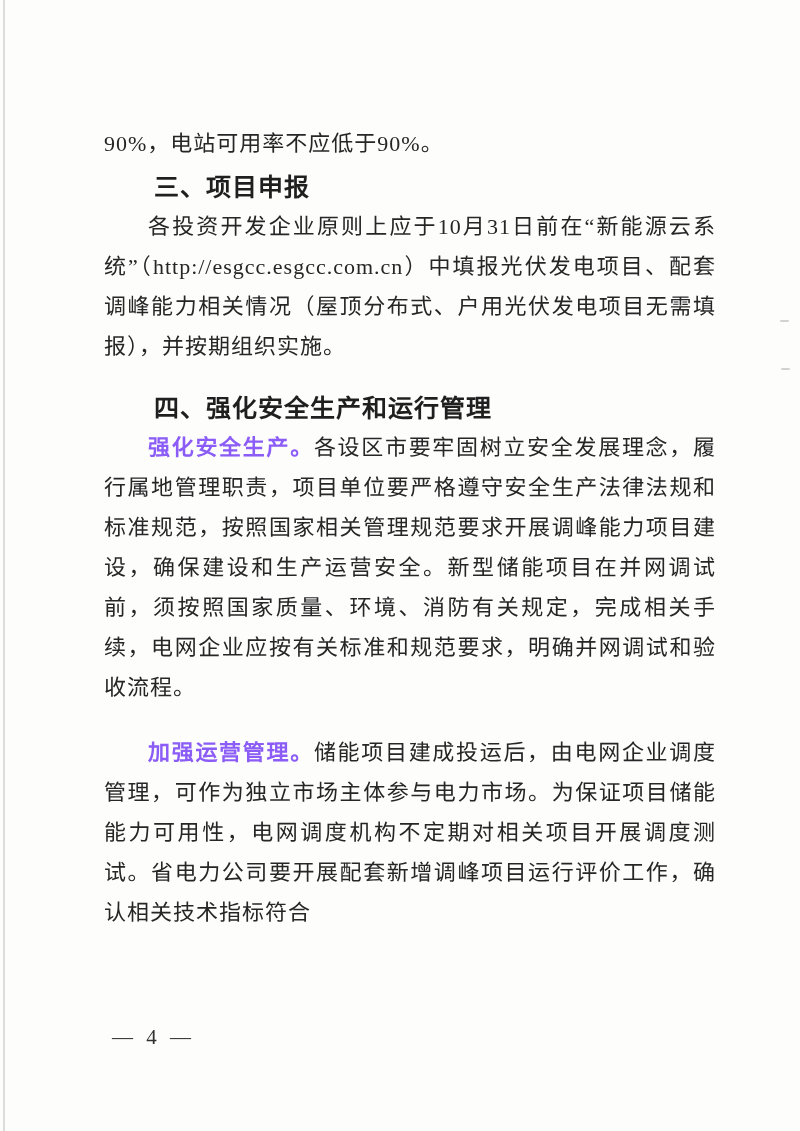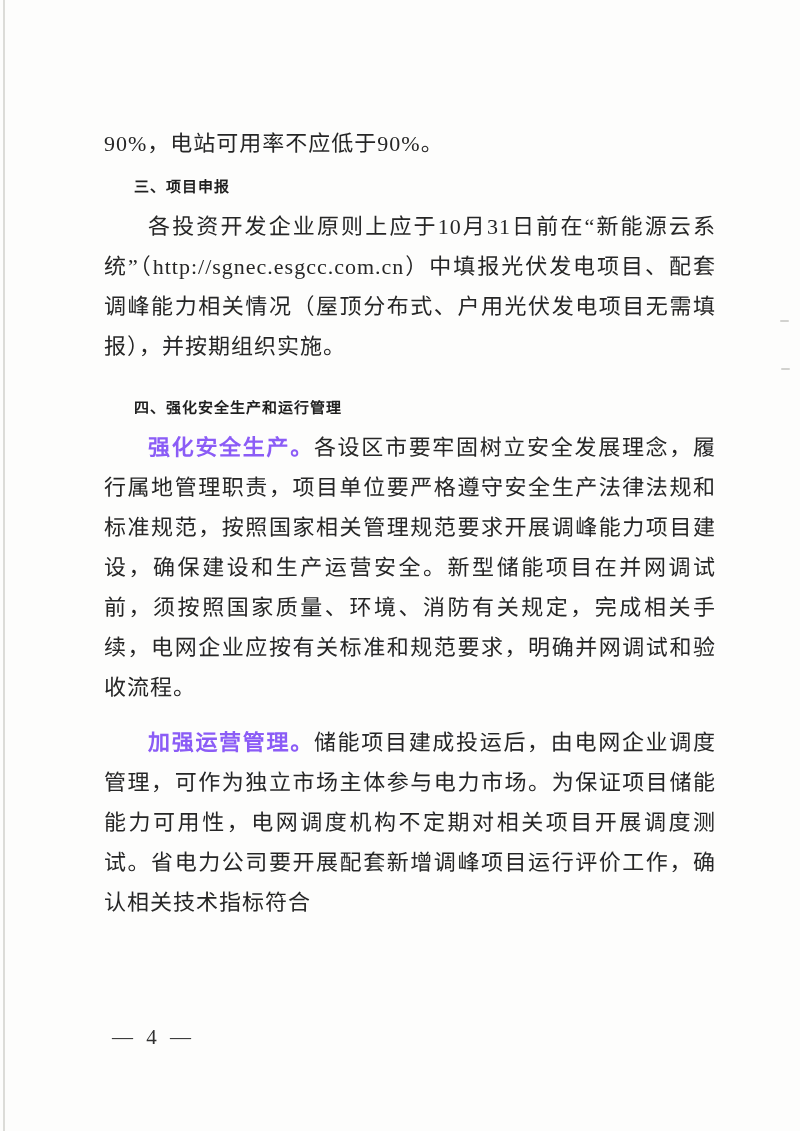--- a/index.html
+++ b/index.html
@@ -49,29 +49,29 @@
     font-family: "Liberation Serif", "DejaVu Serif", serif;
   }
   .para {
     text-indent: 2em;
   }
   .cont {
     text-indent: 0;
   }
   .heading {
     margin: 3px 0 0 0;
-    font-size: 15px;
+    font-size: 25px;
     line-height: 40px;
     font-weight: 700;
     font-family: "Liberation Sans", "DejaVu Sans", sans-serif;
     text-indent: 2em;
     color: #1f1f1f;
   }
   .heading.spaced { margin-top: 21px; }
-  .para.spaced { margin-top: 15px; }
+  .para.spaced { margin-top: 25px; }
   .lead {
     font-weight: 700;
     font-family: "Liberation Sans", "DejaVu Sans", sans-serif;
     color: #8b5cf6;
   }
   .footer-pagenum {
     position: absolute;
     left: 112px;
     top: 1022px;
     font-size: 21px;
@@ -87,21 +87,21 @@
 <div class="scan-edge"></div>
 <div class="scan-speck speck-1"></div>
 <div class="scan-speck speck-2"></div>
 
 <div class="page-body">
 
   <p class="cont">90%，电站可用率不应低于90%。</p>
 
   <h3 class="heading">三、项目申报</h3>
 
-  <p class="para">各投资开发企业原则上应于10月31日前在“新能源云系统”（http://sgnec.esgcc.com.cn）中填报光伏发电项目、配套调峰能力相关情况（屋顶分布式、户用光伏发电项目无需填报），并按期组织实施。</p>
+  <p class="para">各投资开发企业原则上应于10月31日前在“新能源云系统”（http://esgcc.esgcc.com.cn）中填报光伏发电项目、配套调峰能力相关情况（屋顶分布式、户用光伏发电项目无需填报），并按期组织实施。</p>
 
 
   <h3 class="heading spaced">四、强化安全生产和运行管理</h3>
 
   <p class="para"><span class="lead">强化安全生产。</span><span>各设区市要牢固树立安全发展理念，履行属地管理职责，项目单位要严格遵守安全生产法律法规和标准规范，按照国家相关管理规范要求开展调峰能力项目建设，确保建设和生产运营安全。新型储能项目在并网调试前，须按照国家质量、环境、消防有关规定，完成相关手续，电网企业应按有关标准和规范要求，明确并网调试和验收流程。</span></p>
 
   <p class="para spaced"><span class="lead">加强运营管理。</span><span>储能项目建成投运后，由电网企业调度管理，可作为独立市场主体参与电力市场。为保证项目储能能力可用性，电网调度机构不定期对相关项目开展调度测试。省电力公司要开展配套新增调峰项目运行评价工作，确认相关技术指标符合</span></p>
 
 </div>
 

